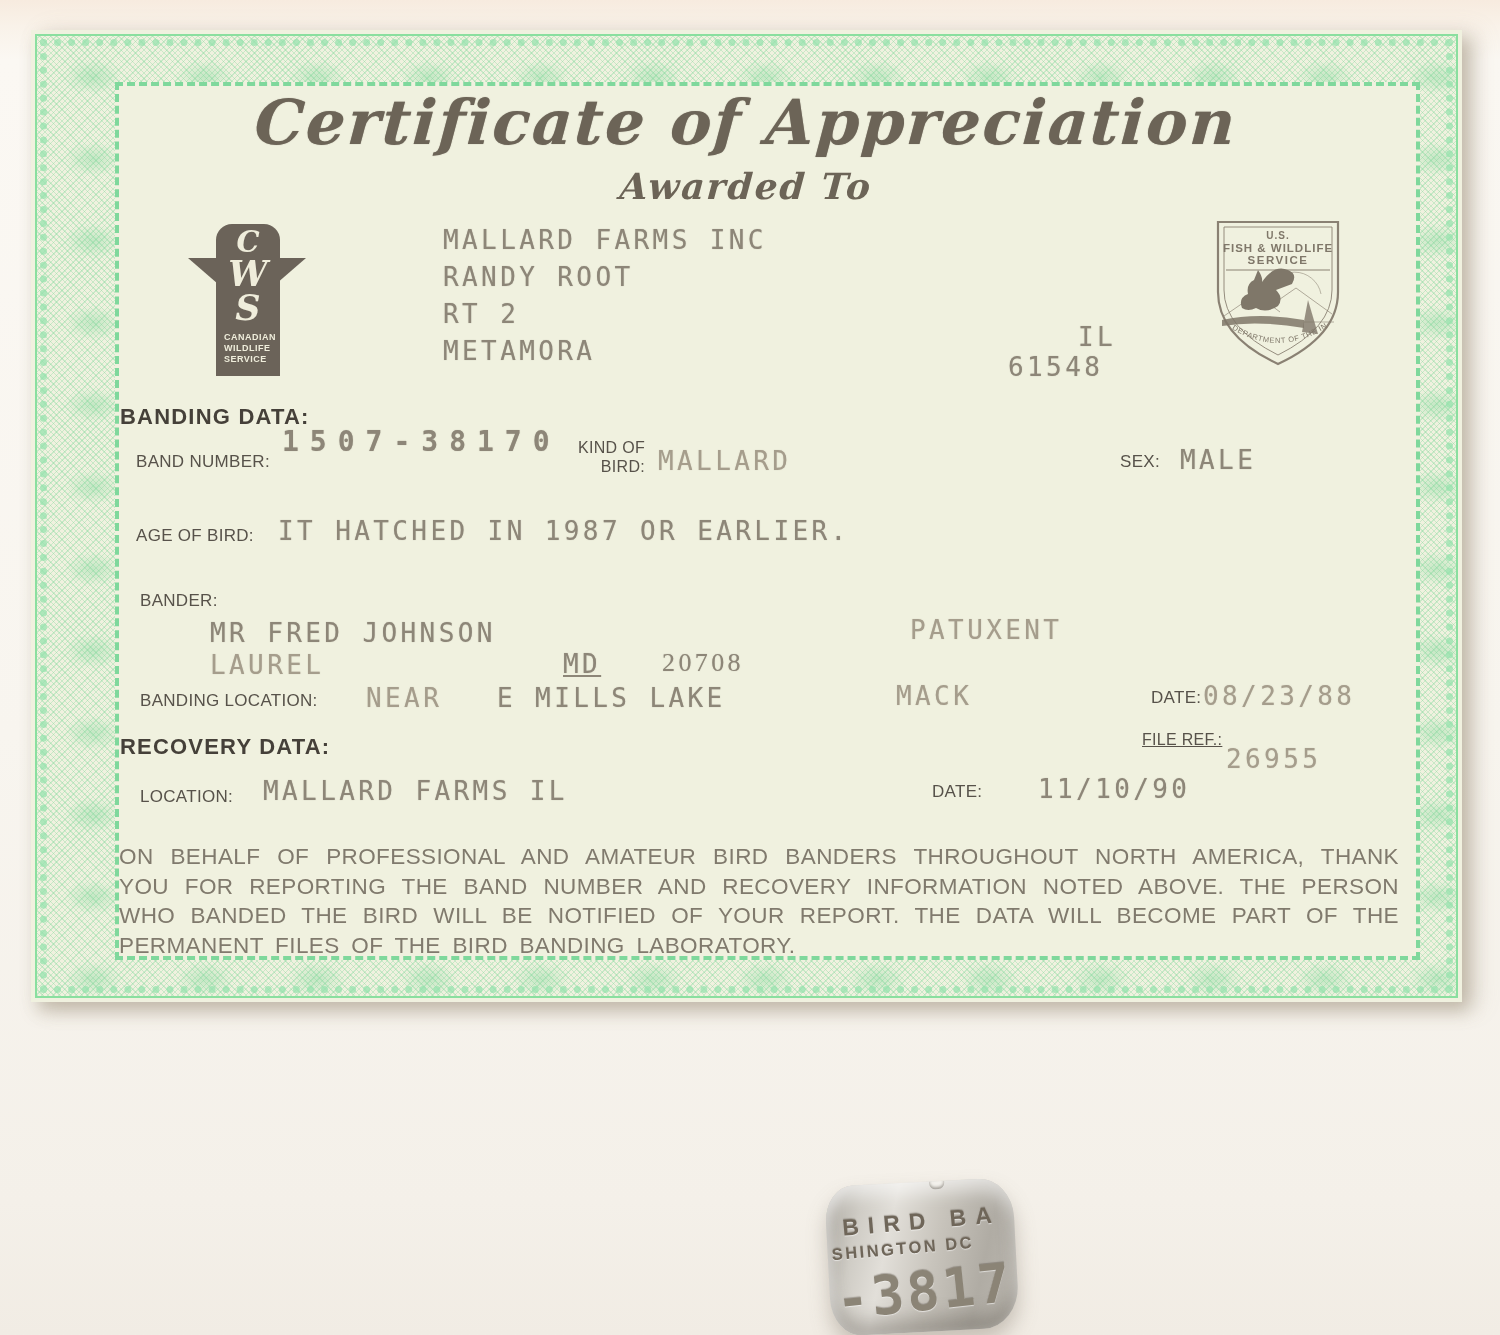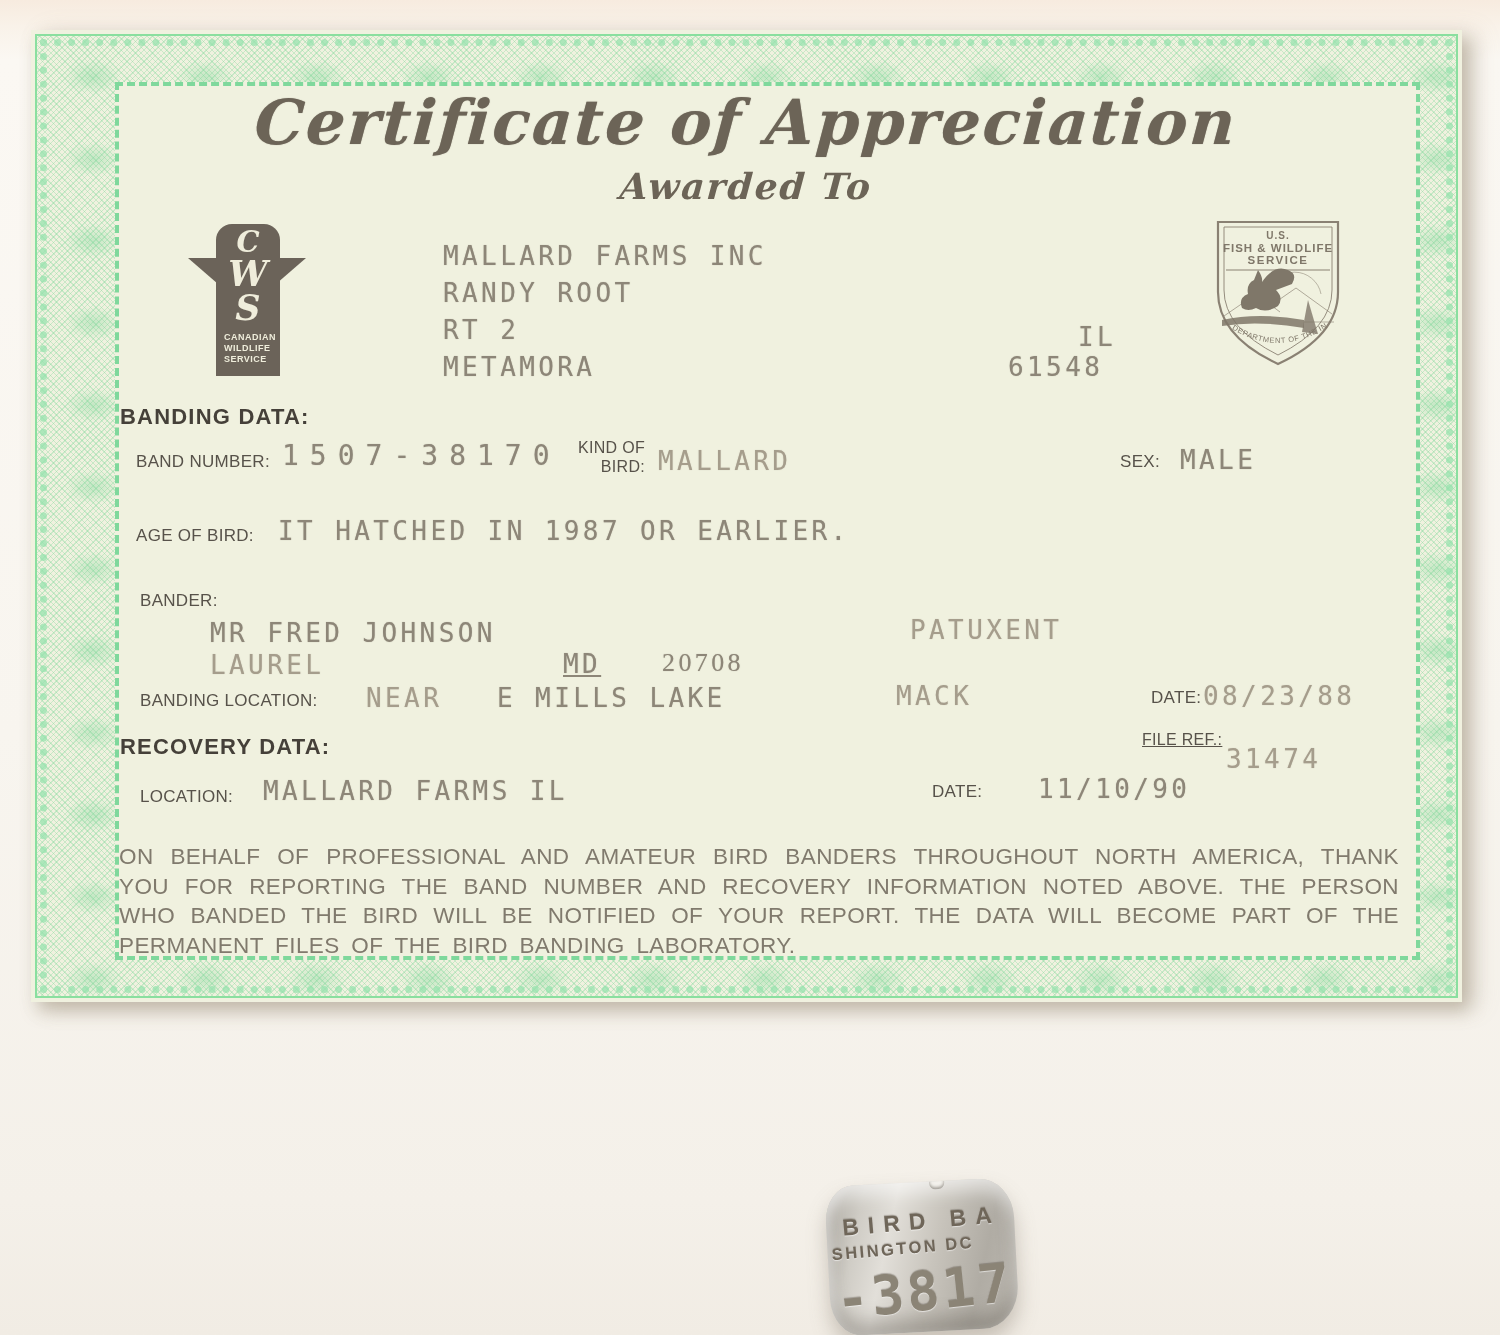--- a/index.html
+++ b/index.html
@@ -83,21 +83,21 @@
   .usfws{position:absolute;left:1208px;top:214px;width:140px;height:158px;}
   .usfws svg text{font-family:"Liberation Sans",sans-serif;}
   
   .tw{
     font-family:"DejaVu Sans Mono",monospace;
     font-size:26px;letter-spacing:3.4px;color:#8d8678;white-space:nowrap;
     text-shadow:0 0 1px rgba(141,134,120,.55);
   }
   .tw.faint{color:#a59d8c;text-shadow:0 0 1px rgba(165,157,140,.5);}
   .tw.wide{letter-spacing:11px;font-size:28px;}
-  .addr{position:absolute;left:443px;top:222px;margin-top:16px;}
+  .addr{position:absolute;left:443px;top:222px;}
   .addr div{line-height:37px;}
   .pos{position:absolute;}
   
   .lbl{
     font-size:17px;color:#57524a;letter-spacing:.3px;white-space:nowrap;
   }
   .lbl-sm{font-size:16px;}
   .sec{
     font-size:22px;font-weight:bold;color:#454039;letter-spacing:1.2px;white-space:nowrap;
   }
@@ -204,21 +204,21 @@
         </defs>
       <text font-size="7.5" fill="#7f7769" letter-spacing="0.6">
         <textPath href="#arcpath" startOffset="2">DEPARTMENT OF THE INTERIOR</textPath>
       </text>
     </svg>
   </div>
 
   <div class="sec pos" style="left:120px;top:404px;">BANDING DATA:</div>
 
   <div class="lbl pos" style="left:136px;top:452px;">BAND NUMBER:</div>
-  <div class="tw wide pos" style="left:282px;top:439px;">1507-38170</div>
+  <div class="tw wide pos" style="left:282px;top:425px;font-weight:bold;">1507-38170</div>
 
   <div class="lbl lbl-sm pos kind-block" style="left:563px;top:438px;">
     <div>KIND OF</div>
     <div>BIRD:</div>
   </div>
   <div class="tw faint pos" style="left:658px;top:446px;">MALLARD</div>
 
   <div class="lbl pos" style="left:1120px;top:452px;">SEX:</div>
   <div class="tw pos" style="left:1180px;top:445px;">MALE</div>
 
@@ -234,21 +234,21 @@
 
   <div class="lbl pos" style="left:140px;top:691px;">BANDING LOCATION:</div>
   <div class="tw faint pos" style="left:366px;top:683px;">NEAR</div>
   <div class="tw pos" style="left:497px;top:683px;">E MILLS LAKE</div>
   <div class="tw faint pos" style="left:896px;top:681px;">MACK</div>
   <div class="lbl pos" style="left:1151px;top:688px;">DATE:</div>
   <div class="tw faint pos" style="left:1203px;top:681px;">08/23/88</div>
 
   <div class="sec pos" style="left:120px;top:734px;">RECOVERY DATA:</div>
   <div class="lbl lbl-sm pos" style="left:1142px;top:731px;text-decoration:underline;">FILE REF.:</div>
-  <div class="tw faint pos" style="left:1226px;top:744px;">31474</div>
+  <div class="tw faint pos" style="left:1226px;top:744px;">26955</div>
 
   <div class="lbl pos" style="left:140px;top:787px;">LOCATION:</div>
   <div class="tw pos" style="left:263px;top:776px;">MALLARD FARMS IL</div>
   <div class="lbl pos" style="left:932px;top:782px;">DATE:</div>
   <div class="tw pos" style="left:1038px;top:774px;">11/10/90</div>
 
   <div class="para">ON BEHALF OF PROFESSIONAL AND AMATEUR BIRD BANDERS THROUGHOUT NORTH AMERICA, THANK YOU FOR REPORTING THE BAND NUMBER AND RECOVERY INFORMATION NOTED ABOVE. THE PERSON WHO BANDED THE BIRD WILL BE NOTIFIED OF YOUR REPORT. THE DATA WILL BECOME PART OF THE PERMANENT FILES OF THE BIRD BANDING LABORATORY.</div>
 
   <div class="ring">
     <div class="ring-l1">BIRD BA</div>

